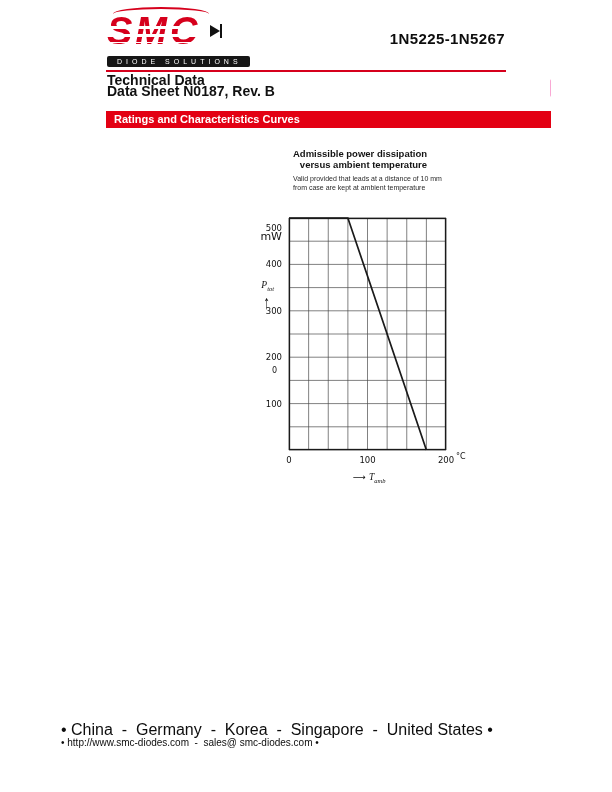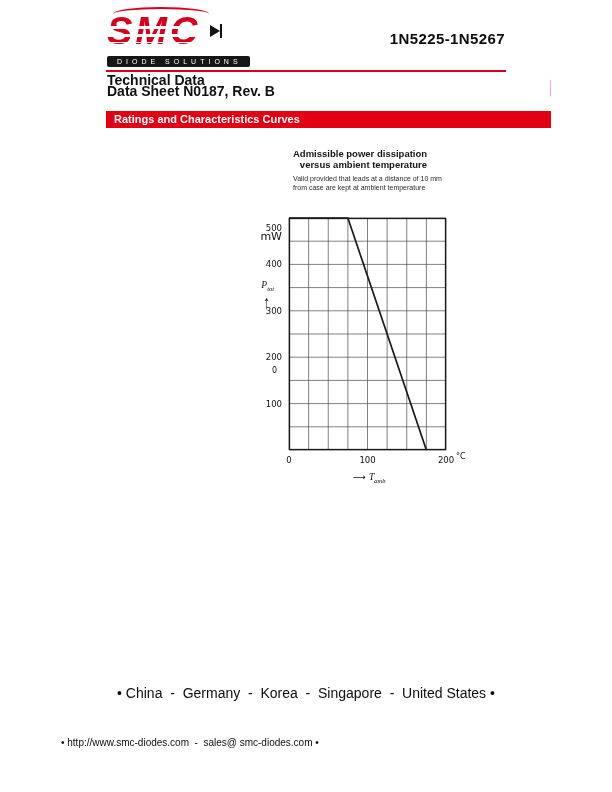--- a/index.html
+++ b/index.html
@@ -105,21 +105,21 @@
   .y-axis-arrow{
     position:absolute;right:calc(100% + 19px);top:78px;
     font-size:13px;color:#111;display:inline-block;transform:scaleY(1.5);line-height:13px;
   }
   .x-axis-label{
     position:absolute;left:64px;top:calc(100% + 22px);
     font-family:"Liberation Serif",serif;font-style:italic;font-size:9.5px;color:#111;white-space:nowrap;
   }
   .x-axis-arrow{font-family:"DejaVu Sans",sans-serif;font-style:normal;font-size:9px;letter-spacing:-1px;margin-right:4px;}
   
-  .footer-line1{position:absolute;left:0;right:0;top:685px;text-align:center;font-size:14px;color:#0d0d0d;white-space:pre;}
+  .footer-line1{position:absolute;left:0;right:0;top:721px;text-align:left;font-size:16px;color:#0d0d0d;white-space:pre;}
   .footer-line2{position:absolute;left:0;right:0;top:737px;font-size:10px;color:#0d0d0d;white-space:pre;}
 </style>
 </head>
 <body>
 
 <div class="page">
 
   <div class="logo">
     <span class="logo-text">
       <span class="logo-arc"></span>

